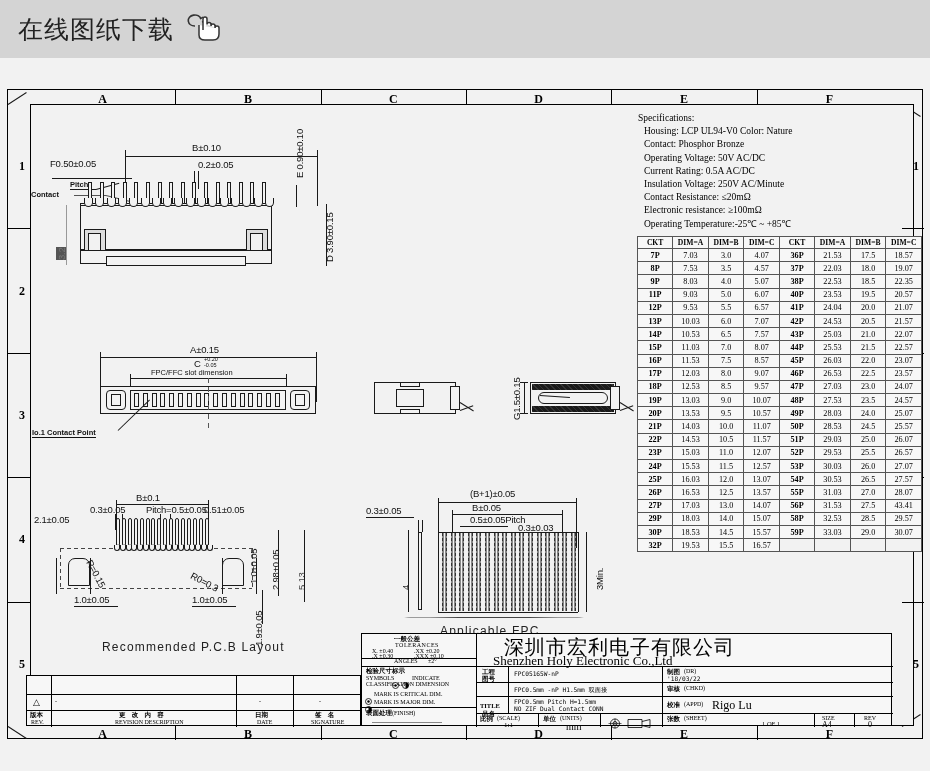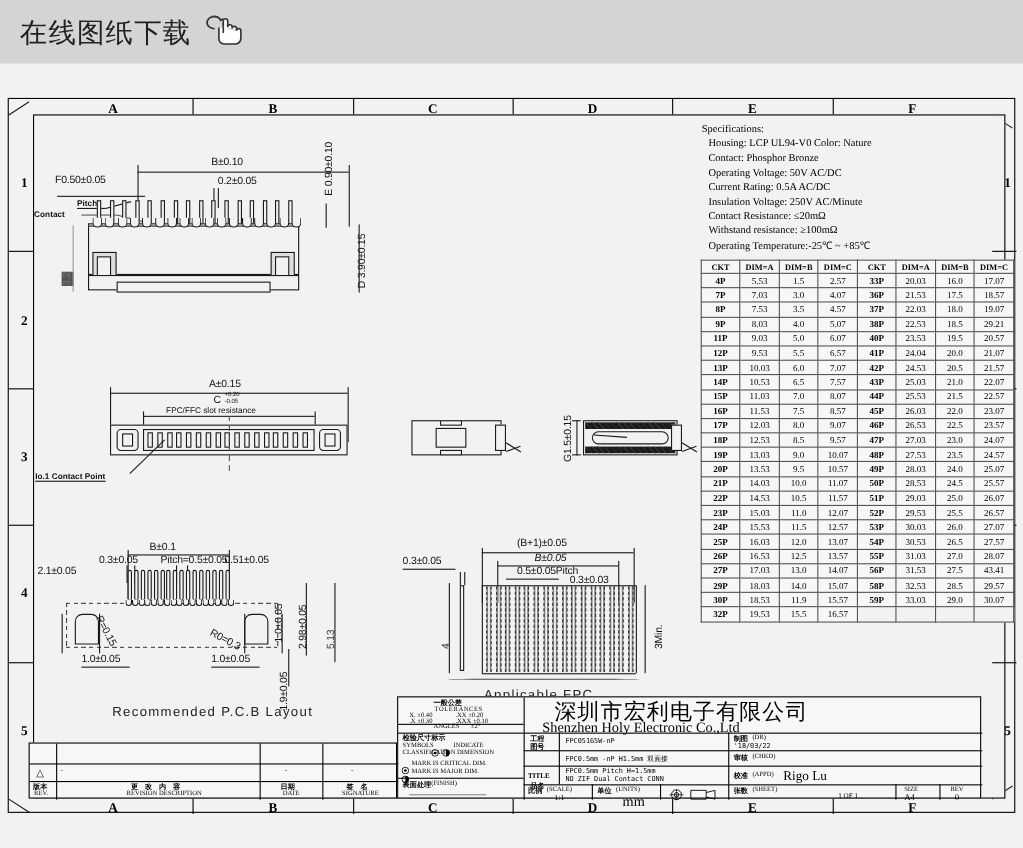--- a/index.html
+++ b/index.html
@@ -280,21 +280,21 @@
       <div class="ln lnv" style="left:92px;top:262px;height:50px;"></div>
       <div class="ln lnv" style="left:308px;top:262px;height:50px;"></div>
       <div class="txt txt-dim" style="left:182px;top:254px;">A±0.15</div>
 
       <div class="ln lnh" style="left:122px;top:288px;width:156px;"></div>
       <div class="ln lnv" style="left:122px;top:284px;height:22px;"></div>
       <div class="ln lnv" style="left:278px;top:284px;height:22px;"></div>
       <div class="txt txt-dim" style="left:186px;top:268px;">C</div>
       <div class="txt" style="left:196px;top:266px;font-size:5.5px;">+0.20</div>
       <div class="txt" style="left:196px;top:272px;font-size:5.5px;">-0.05</div>
-      <div class="txt txt-sm" style="left:143px;top:278px;">FPC/FFC  slot  resistance</div>
+      <div class="txt txt-sm" style="left:143px;top:278px;">FPC/FFC  slot  dimension</div>
 
       <div class="box" style="left:92px;top:296px;width:216px;height:28px;"></div>
       <div class="box" style="left:98px;top:300px;width:20px;height:20px;border-radius:4px;"></div>
       <div class="box" style="left:103px;top:304px;width:10px;height:12px;"></div>
       <div class="box" style="left:282px;top:300px;width:20px;height:20px;border-radius:4px;"></div>
       <div class="box" style="left:287px;top:304px;width:10px;height:12px;"></div>
       <div class="box" style="left:122px;top:300px;width:156px;height:20px;"></div>
       <div id="front-slots">
           <div style="position: absolute; left: 126px; top: 303px; width: 5px; height: 14px; border: 1px solid rgb(26, 26, 26); background: rgb(242, 242, 242);"></div>
           <div style="position: absolute; left: 134.8px; top: 303px; width: 5px; height: 14px; border: 1px solid rgb(26, 26, 26); background: rgb(242, 242, 242);"></div>
@@ -429,21 +429,21 @@
 
       <div class="caption" style="left:94px;top:550px;">Recommended  P.C.B  Layout</div>
     </div>
 
     <div>
       <div class="txt txt-dim" style="left:462px;top:398px;">(B+1)±0.05</div>
       <div class="ln lnh" style="left:430px;top:412px;width:138px;"></div>
       <div class="ln lnv" style="left:430px;top:408px;height:50px;"></div>
       <div class="ln lnv" style="left:568px;top:408px;height:50px;"></div>
 
-      <div class="txt txt-dim" style="left:478px;top:412px;font-style:italic;">B±0.05</div>
+      <div class="txt txt-dim" style="left:464px;top:412px;">B±0.05</div>
       <div class="ln lnh" style="left:444px;top:424px;width:110px;"></div>
       <div class="ln lnv" style="left:444px;top:420px;height:38px;"></div>
       <div class="ln lnv" style="left:554px;top:420px;height:38px;"></div>
 
       <div class="txt txt-dim" style="left:462px;top:424px;">0.5±0.05Pitch</div>
       <div class="ln lnh" style="left:452px;top:436px;width:48px;"></div>
       <div class="txt txt-dim" style="left:510px;top:432px;">0.3±0.03</div>
       <div class="txt txt-dim" style="left:358px;top:415px;">0.3±0.05</div>
       <div class="ln lnh" style="left:358px;top:427px;width:48px;"></div>
 
@@ -485,49 +485,39 @@
     </div>
 
     <div id="specs">
       <div class="s0">Specifications:</div>
       <div class="s1">Housing: LCP UL94-V0 Color: Nature</div>
       <div class="s1">Contact: Phosphor Bronze</div>
       <div class="s1">Operating Voltage: 50V AC/DC</div>
       <div class="s1">Current Rating: 0.5A AC/DC</div>
       <div class="s1">Insulation Voltage: 250V AC/Minute</div>
       <div class="s1">Contact Resistance: ≤20mΩ</div>
-      <div class="s1">Withstand resistance: ≥100mΩ</div>
+      <div class="s1">Electronic resistance: ≥100mΩ</div>
       <div class="s1">Operating Temperature:-25℃ ~ +85℃</div>
     </div>
 
     <table id="ckt-table">
       <thead>
           <tr id="ckt-head">
             <th>CKT</th>
             <th>DIM=A</th>
             <th>DIM=B</th>
             <th>DIM=C</th>
             <th>CKT</th>
             <th>DIM=A</th>
             <th>DIM=B</th>
             <th>DIM=C</th>
           </tr>
         </thead>
       <tbody id="ckt-body">
           <tr>
-            <td class="ck">4P</td>
-            <td>5.53</td>
-            <td>1.5</td>
-            <td>2.57</td>
-            <td class="ck">33P</td>
-            <td>20.03</td>
-            <td>16.0</td>
-            <td>17.07</td>
-          </tr>
-          <tr>
             <td class="ck">7P</td>
             <td>7.03</td>
             <td>3.0</td>
             <td>4.07</td>
             <td class="ck">36P</td>
             <td>21.53</td>
             <td>17.5</td>
             <td>18.57</td>
           </tr>
           <tr>
@@ -541,21 +531,21 @@
             <td>19.07</td>
           </tr>
           <tr>
             <td class="ck">9P</td>
             <td>8.03</td>
             <td>4.0</td>
             <td>5.07</td>
             <td class="ck">38P</td>
             <td>22.53</td>
             <td>18.5</td>
-            <td>29.21</td>
+            <td>22.35</td>
           </tr>
           <tr>
             <td class="ck">11P</td>
             <td>9.03</td>
             <td>5.0</td>
             <td>6.07</td>
             <td class="ck">40P</td>
             <td>23.53</td>
             <td>19.5</td>
             <td>20.57</td>
@@ -726,21 +716,21 @@
             <td>14.0</td>
             <td>15.07</td>
             <td class="ck">58P</td>
             <td>32.53</td>
             <td>28.5</td>
             <td>29.57</td>
           </tr>
           <tr>
             <td class="ck">30P</td>
             <td>18.53</td>
-            <td>11.9</td>
+            <td>14.5</td>
             <td>15.57</td>
             <td class="ck">59P</td>
             <td>33.03</td>
             <td>29.0</td>
             <td>30.07</td>
           </tr>
           <tr>
             <td class="ck">32P</td>
             <td>19.53</td>
             <td>15.5</td>
@@ -841,21 +831,21 @@
       <div class="ln lnv" style="left:300px;top:79px;height:14px;background:#000;"></div>
       <div class="ln lnv" style="left:452px;top:79px;height:14px;background:#000;"></div>
       <div class="ln lnv" style="left:492px;top:79px;height:14px;background:#000;"></div>
 
       <div class="tbtxt tbtxt-cn" style="left:118px;top:81px;">比例</div>
       <div class="tbtxt" style="left:135px;top:81px;">(SCALE)</div>
       <div class="tbtxt" style="left:142px;top:87px;font-size:7px;">1:1</div>
 
       <div class="tbtxt tbtxt-cn" style="left:181px;top:81px;">单位</div>
       <div class="tbtxt" style="left:198px;top:81px;">(UNITS)</div>
-      <div class="tbtxt" style="left:204px;top:87px;font-size:13px;">mm</div>
+      <div class="tbtxt" style="left:204px;top:87px;font-size:10px;">mm</div>
 
       <span style="position:absolute;left:246px;top:81px;">
         <svg width="48" height="11" viewBox="0 0 48 11">
           <circle cx="7" cy="5.5" r="4.5" fill="none" stroke="#000" stroke-width="0.8"></circle>
           <circle cx="7" cy="5.5" r="2" fill="none" stroke="#000" stroke-width="0.8"></circle>
           <line x1="0.5" y1="5.5" x2="13.5" y2="5.5" stroke="#000" stroke-width="0.6"></line>
           <line x1="7" y1="0.5" x2="7" y2="10.5" stroke="#000" stroke-width="0.6"></line>
           <path d="M20 1.5 L34 1.5 L34 9.5 L20 9.5 Z" fill="none" stroke="#000" stroke-width="0.8"></path>
           <path d="M34 3.5 L42 1.5 L42 9.5 L34 7.5" fill="none" stroke="#000" stroke-width="0.8"></path>
         </svg>

